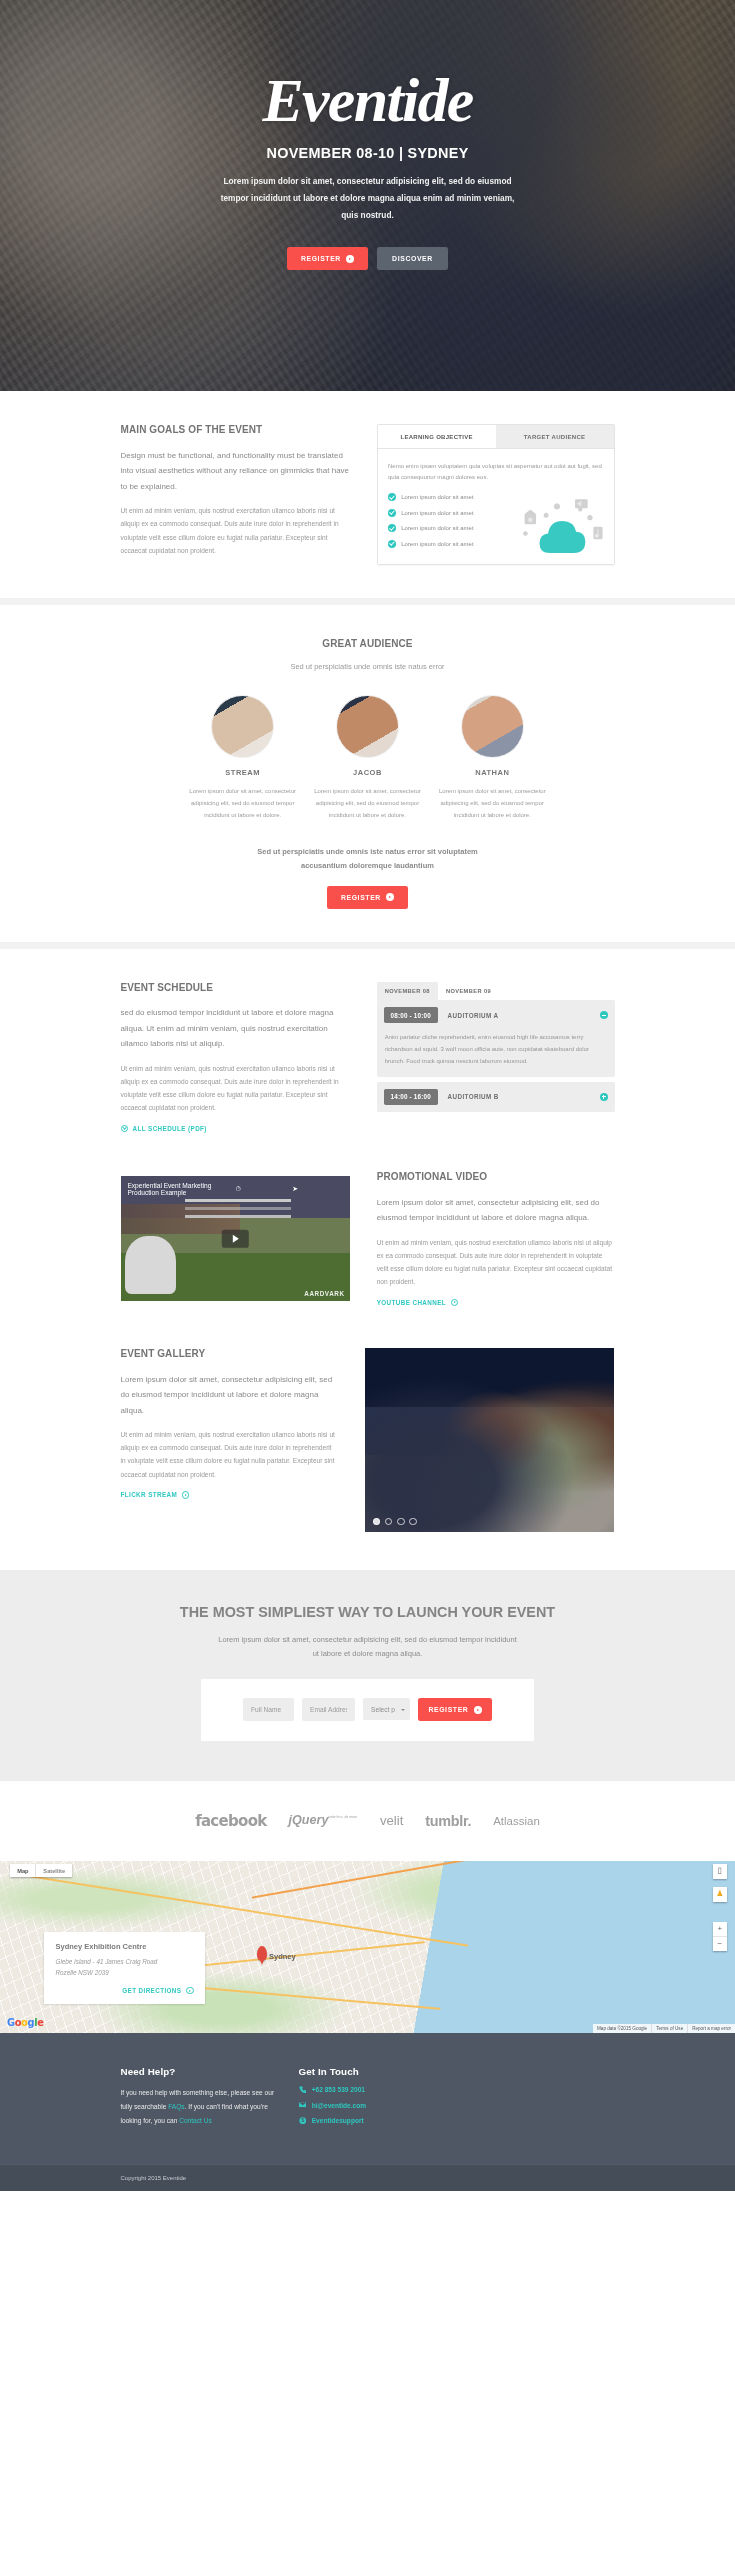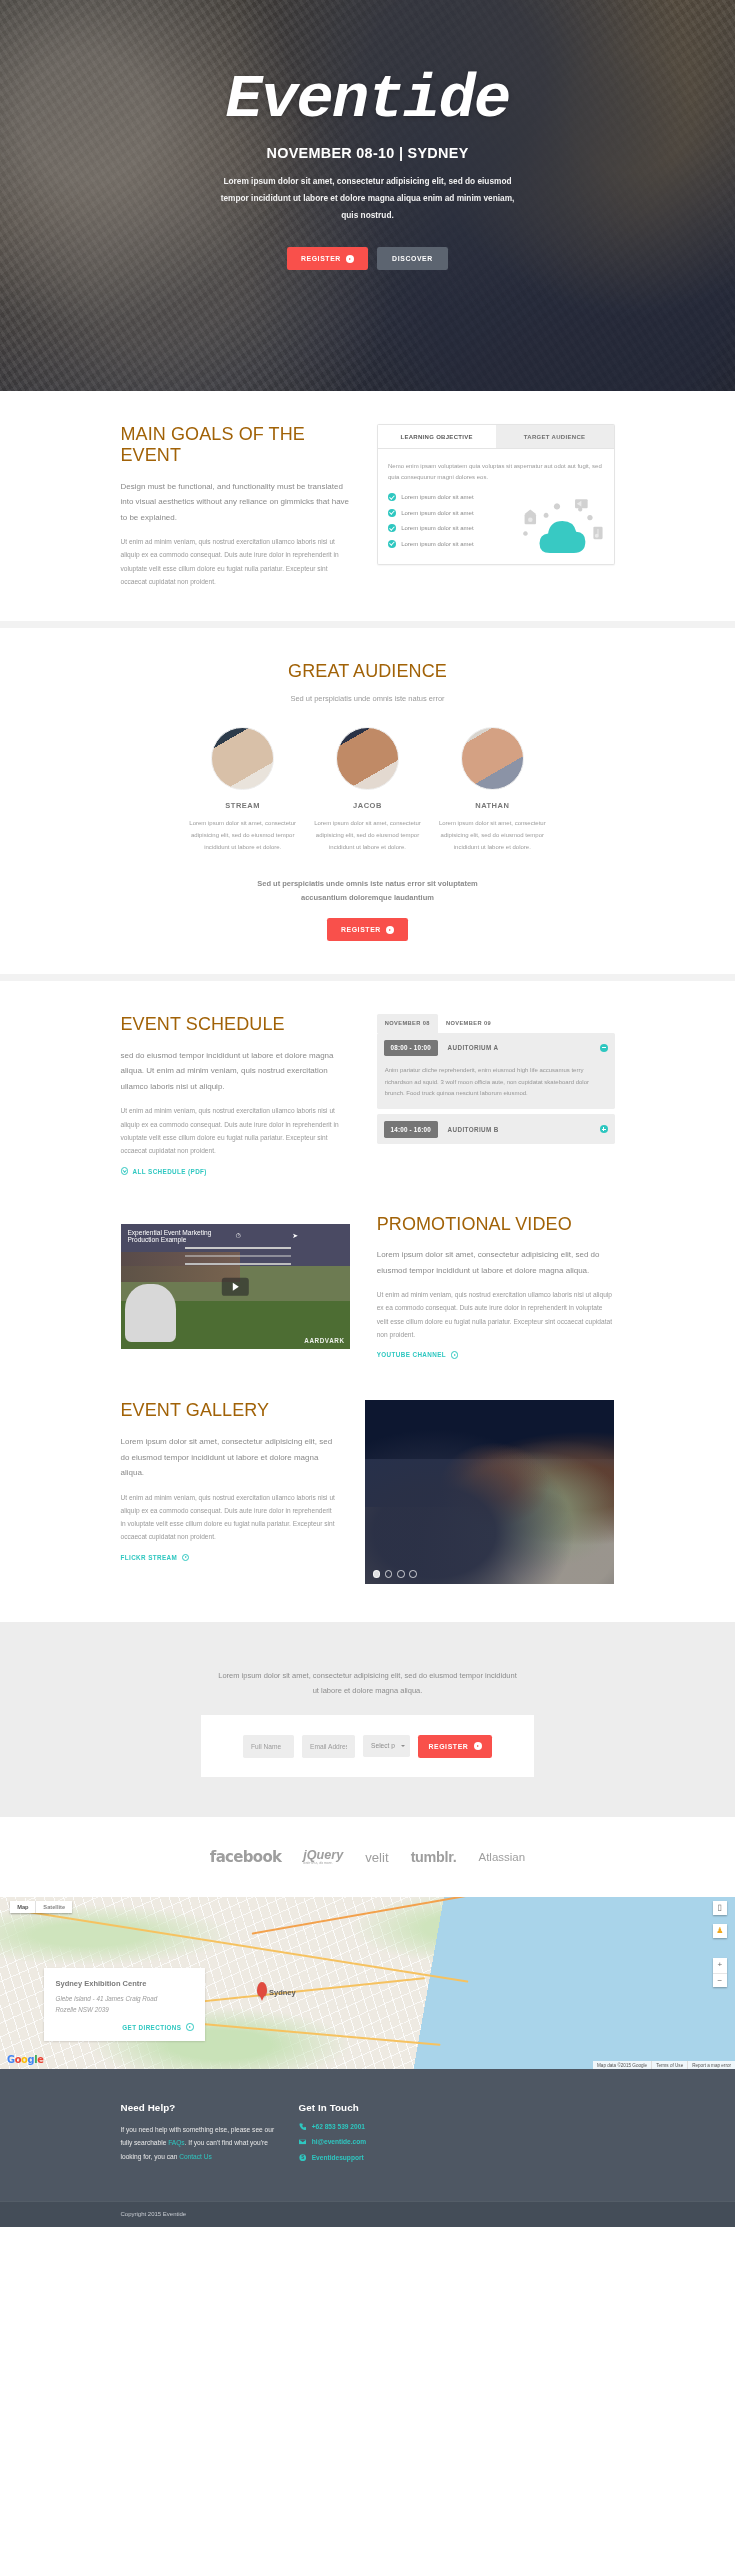--- a/index.html
+++ b/index.html
@@ -32,21 +32,21 @@
       linear-gradient(160deg,#5d5a52 0%,#6d6255 35%,#3e4457 70%,#24262f 100%);
     filter:saturate(.85);
   }
   .hero-shade{ position:absolute; inset:0; background:rgba(28,26,26,.42); }
   .hero-inner{
     position:relative; z-index:3;
     text-align:center; color:#fff;
     padding-top:69px;
   }
   .logo{
-    font-family:Liberation Mono, monospace;
+    font-family:Liberation Serif, serif;
     font-style:italic;
     font-weight:700;
     font-size:62px;
     line-height:1;
     letter-spacing:-1.7px;
     text-shadow:0 1.1px 5.7px rgba(0,0,0,.25);
   }
   .hero-date{
     margin-top:13.8px;
     font-size:14.4px;
@@ -81,21 +81,21 @@
     border-left:2.3px solid #f9504b;
     border-top:1.7px solid transparent;
     border-bottom:1.7px solid transparent;
     margin-left:0.6px;
   }
 
   
   .section{ padding:33px 0; background:#fff; }
   .band{ height:6.9px; background:#f2f2f2; }
   h2.sec-title{
-    font-size:18px; color:#a16207; font-weight:normal;
+    font-size:10px; color:#737373; font-weight:bold;
     letter-spacing:0.1px; margin-bottom:12.6px;
   }
   h2.sec-title.center{ text-align:center; }
   p.lead{ font-size:8px; line-height:1.95; color:#8a8a8a; margin-bottom:9.8px; }
   p.body{ font-size:6.6px; line-height:2.0; color:#9a9a9a; }
 
   
   .goals-row{ display:flex; gap:26.4px; align-items:flex-start; }
   .goals-left{ width:230px; }
   .goals-card{
@@ -293,21 +293,21 @@
     position:absolute; right:5.2px; top:50%; transform:translateY(-50%);
     width:0;height:0; border-left:2.3px solid transparent; border-right:2.3px solid transparent;
     border-top:2.9px solid #8d8d8d; pointer-events:none;
   }
 
   
   .sponsors{ background:#fff; padding:31px 0; }
   .sp-row{ display:flex; align-items:center; justify-content:center; gap:22px; color:#9e9e9e; }
   .sp{ font-weight:bold; }
   .sp-facebook{ font-size:15px; letter-spacing:-0.7px; font-family:"DejaVu Sans", sans-serif; }
-  .sp-jquery{ font-size:12.6px; font-style:italic; display:flex; flex-direction:column; line-height:1; }
+  .sp-jquery{ font-size:12.6px; font-style:italic; display:flex; flex-direction:row; line-height:1; }
   .sp-jquery small{ font-size:3.4px; font-style:italic; font-weight:normal; margin-top:1.1px; }
   .sp-envato{ font-size:13.2px; font-weight:normal; }
   .sp-tumblr{ font-size:14.4px; letter-spacing:-0.3px; }
   .sp-atlassian{ font-size:11.5px; font-weight:normal; }
 
   
   .map{ position:relative; height:172px; overflow:hidden; background:#e9e4dc; }
   .map-canvas{
     position:absolute; inset:0;
     background:
@@ -588,20 +588,21 @@
         <span class="dot active"></span>
         <span class="dot"></span>
         <span class="dot"></span>
         <span class="dot"></span>
       </div>
     </div>
   </div>
 </section>
 
 <section class="cta">
+  <h2>THE MOST SIMPLIEST WAY TO LAUNCH YOUR EVENT</h2>
   <p>Lorem ipsum dolor sit amet, consectetur adipisicing elit, sed do eiusmod tempor incididunt ut labore et dolore magna aliqua.</p>
   <form class="form-card">
     <input class="fld fld-name" placeholder="Full Name" style="">
     <input class="fld fld-mail" placeholder="Email Address" style="">
     <span class="sel-wrap">
       <select class="fld fld-sel">
         <option>Select plan</option>
       </select>
       <span class="caret"></span>
     </span>

